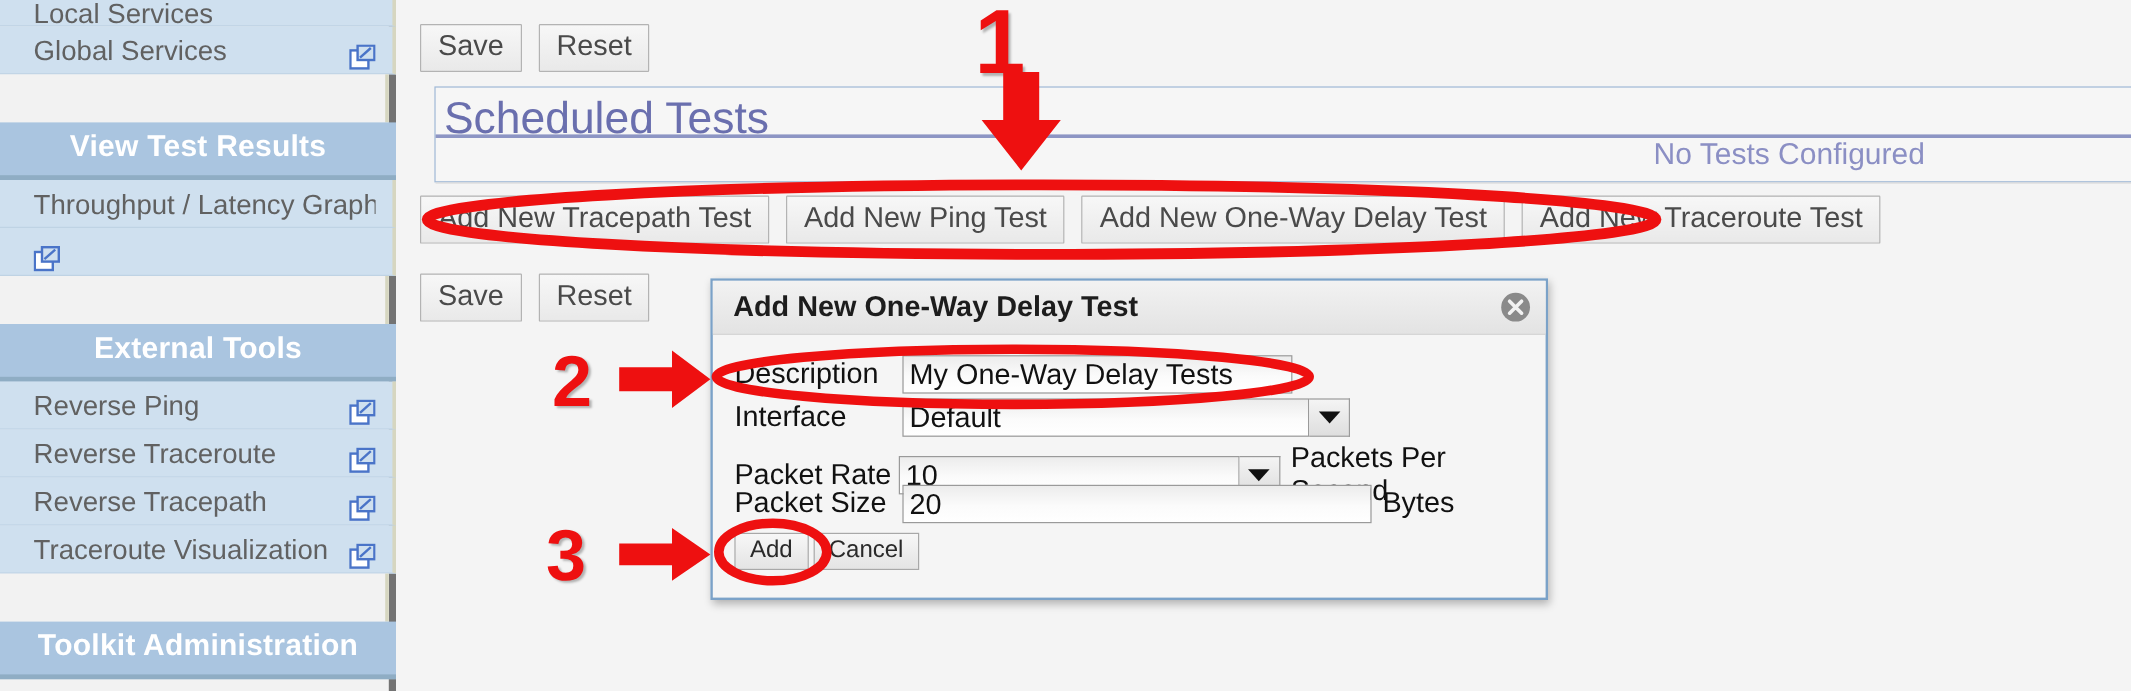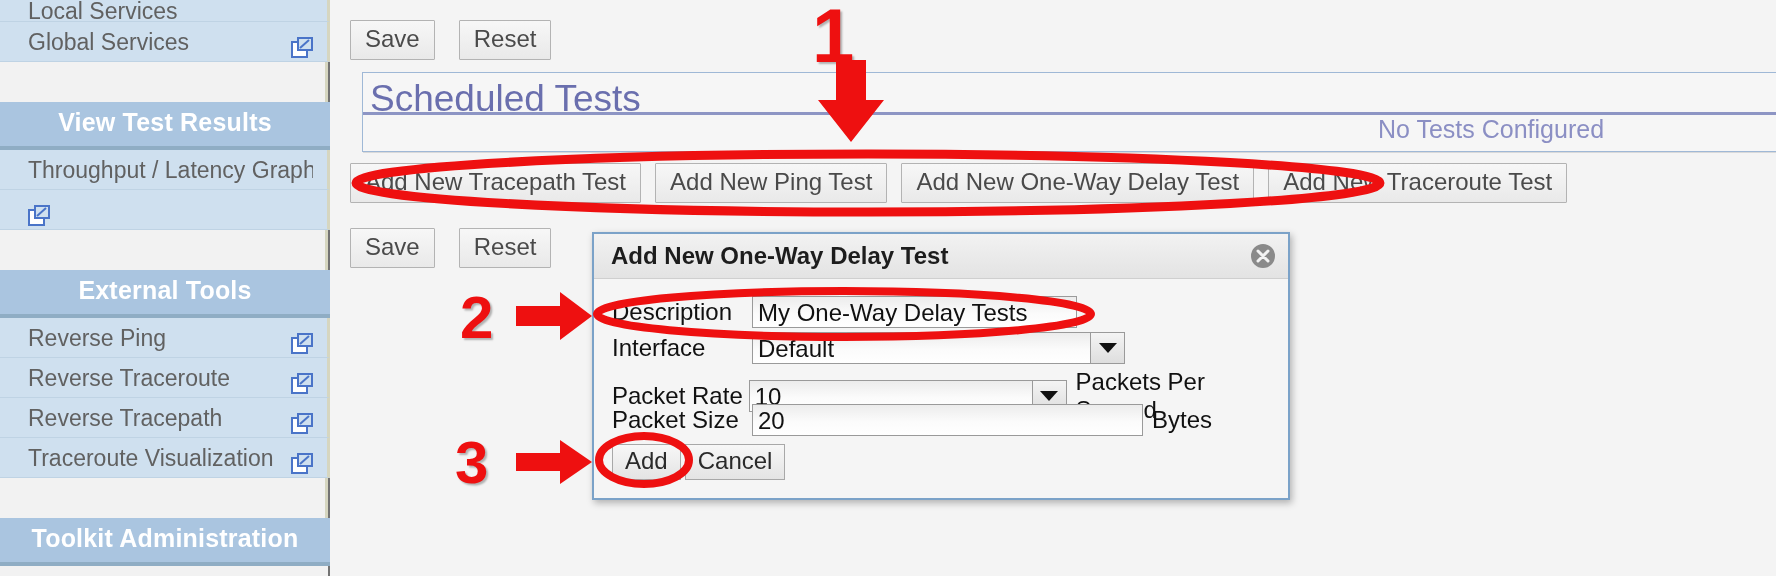--- a/index.html
+++ b/index.html
@@ -8,21 +8,21 @@
     overflow: hidden;
     background: #ffffff;
     font-family: "Liberation Sans", sans-serif;
   }
   #root { position: relative; width: 1776px; height: 576px; background: #f4f4f4; }
 
   
   #sidebar {
     position: absolute; left: 0; top: 0; width: 330px; height: 576px;
     background: #f2f2f2;
-    border-right: 2px solid #737373;
+    border-right: 6px solid #737373;
     box-sizing: border-box;
   }
   .nav-group { width: 330px; }
   .nav-header {
     background: #aac5e0;
     color: #ffffff;
     font-weight: bold;
     font-size: 25px;
     text-align: center;
     padding: 6px 0 9px 0;
@@ -53,21 +53,21 @@
     display: inline-block;
     background: linear-gradient(#f7f7f7, #e9e9e9);
     border: 1px solid #b3b3b3;
     color: #4a4a4a;
     font-size: 24px;
     padding: 4px 14px 6px 14px;
     box-sizing: border-box;
     white-space: nowrap;
     border-radius: 1px;
   }
-  .btnrow { position: absolute; display: flex; gap: 24px; }
+  .btnrow { position: absolute; display: flex; gap: 14px; }
 
   
   #sched-panel {
     position: absolute; left: 30px; top: 72px; width: 1415px; height: 80px;
     border: 1px solid #9fb8d6;
     background: #f6f6f6; box-sizing: border-box;
   }
   #sched-title {
     position: absolute; left: 38px; top: 78px;
     font-size: 37px; color: #6a6fae;
@@ -124,21 +124,21 @@
     width: 34px; height: 32px; box-sizing: border-box;
     background: linear-gradient(#f4f4f4, #dedede);
     border: 1px solid #9a9a9a; border-left: none;
     display: flex; align-items: center; justify-content: center;
   }
   .caret { width: 0; height: 0; border-left: 9px solid transparent; border-right: 9px solid transparent; border-top: 10px solid #111; }
   .unit { font-size: 24px; color: #111111; margin-left: 9px; }
   .dlg-btn {
     background: linear-gradient(#f7f7f7, #e4e4e4);
     border: 1px solid #a8a8a8;
-    font-size: 24px; color: #2a2a2a;
+    font-size: 20px; color: #2a2a2a;
     padding: 2px 12px 4px 12px;
   }
   .anno-num {
     position: absolute; color: #ee1010; font-weight: bold;
     font-family: "Liberation Sans", sans-serif;
     text-shadow: 2px 2px 2px rgba(0,0,0,0.28);
   }
   svg.anno-svg { position: absolute; overflow: visible; }
 </style>
 </head>

